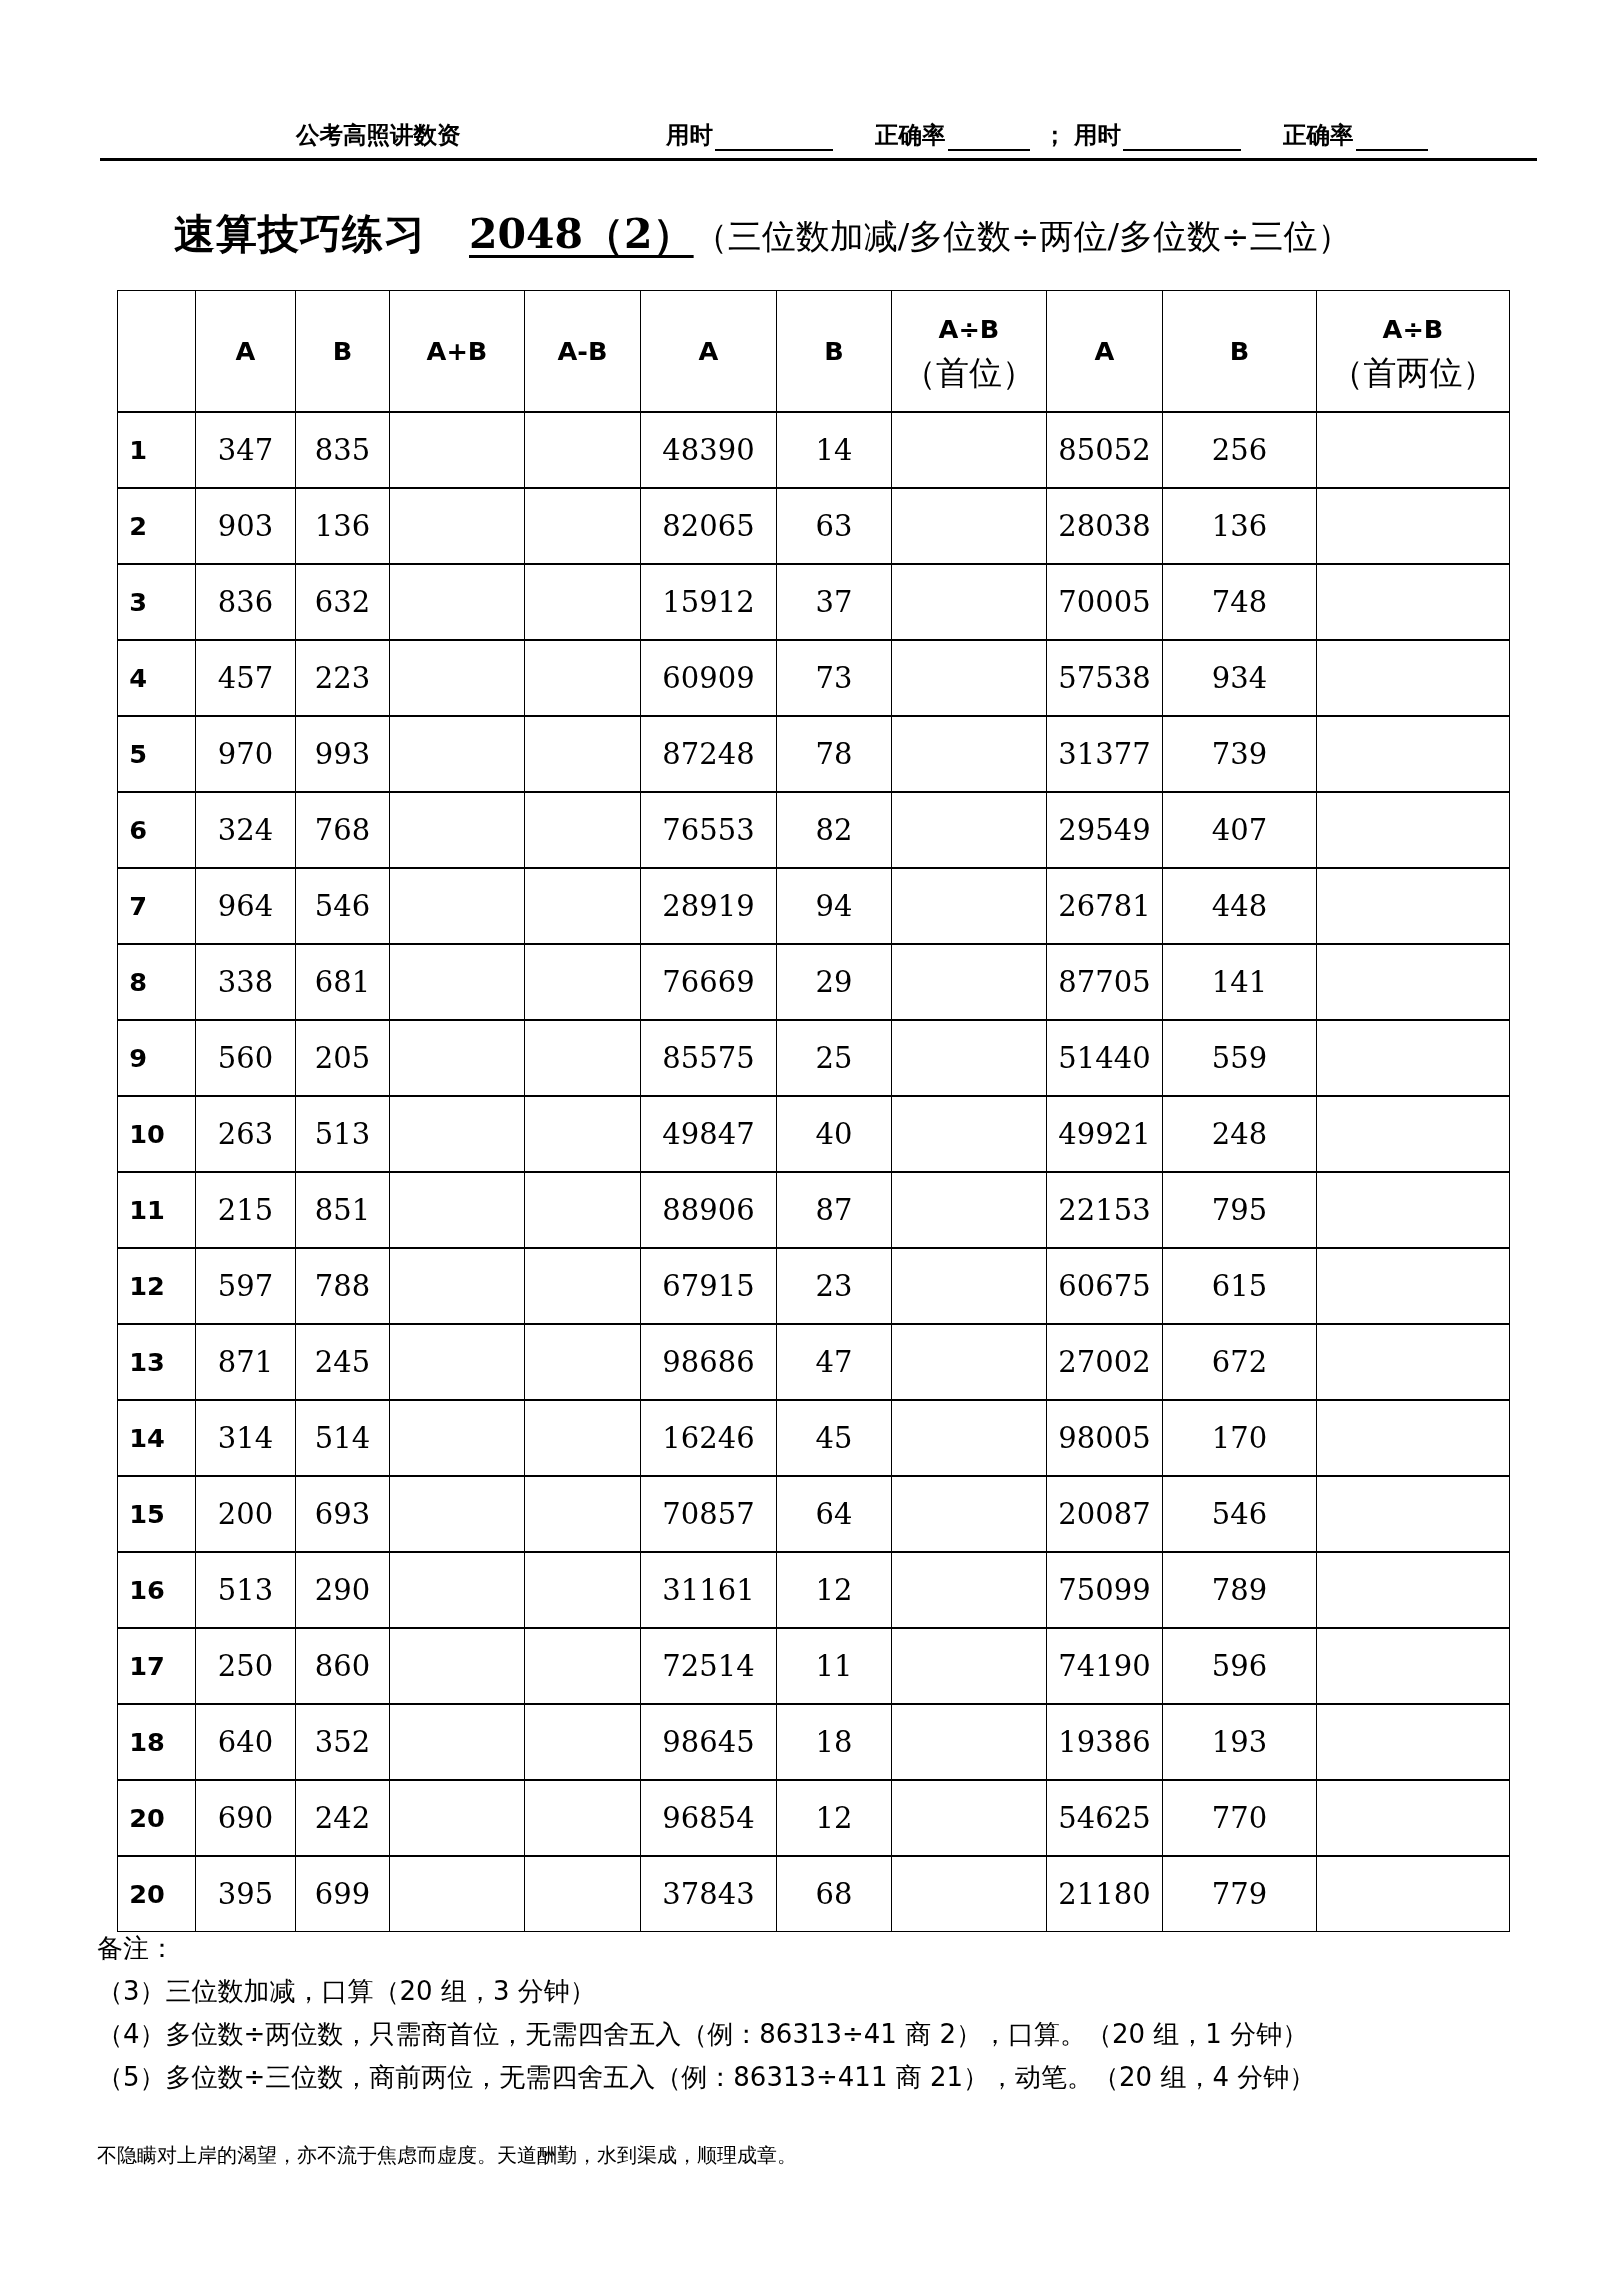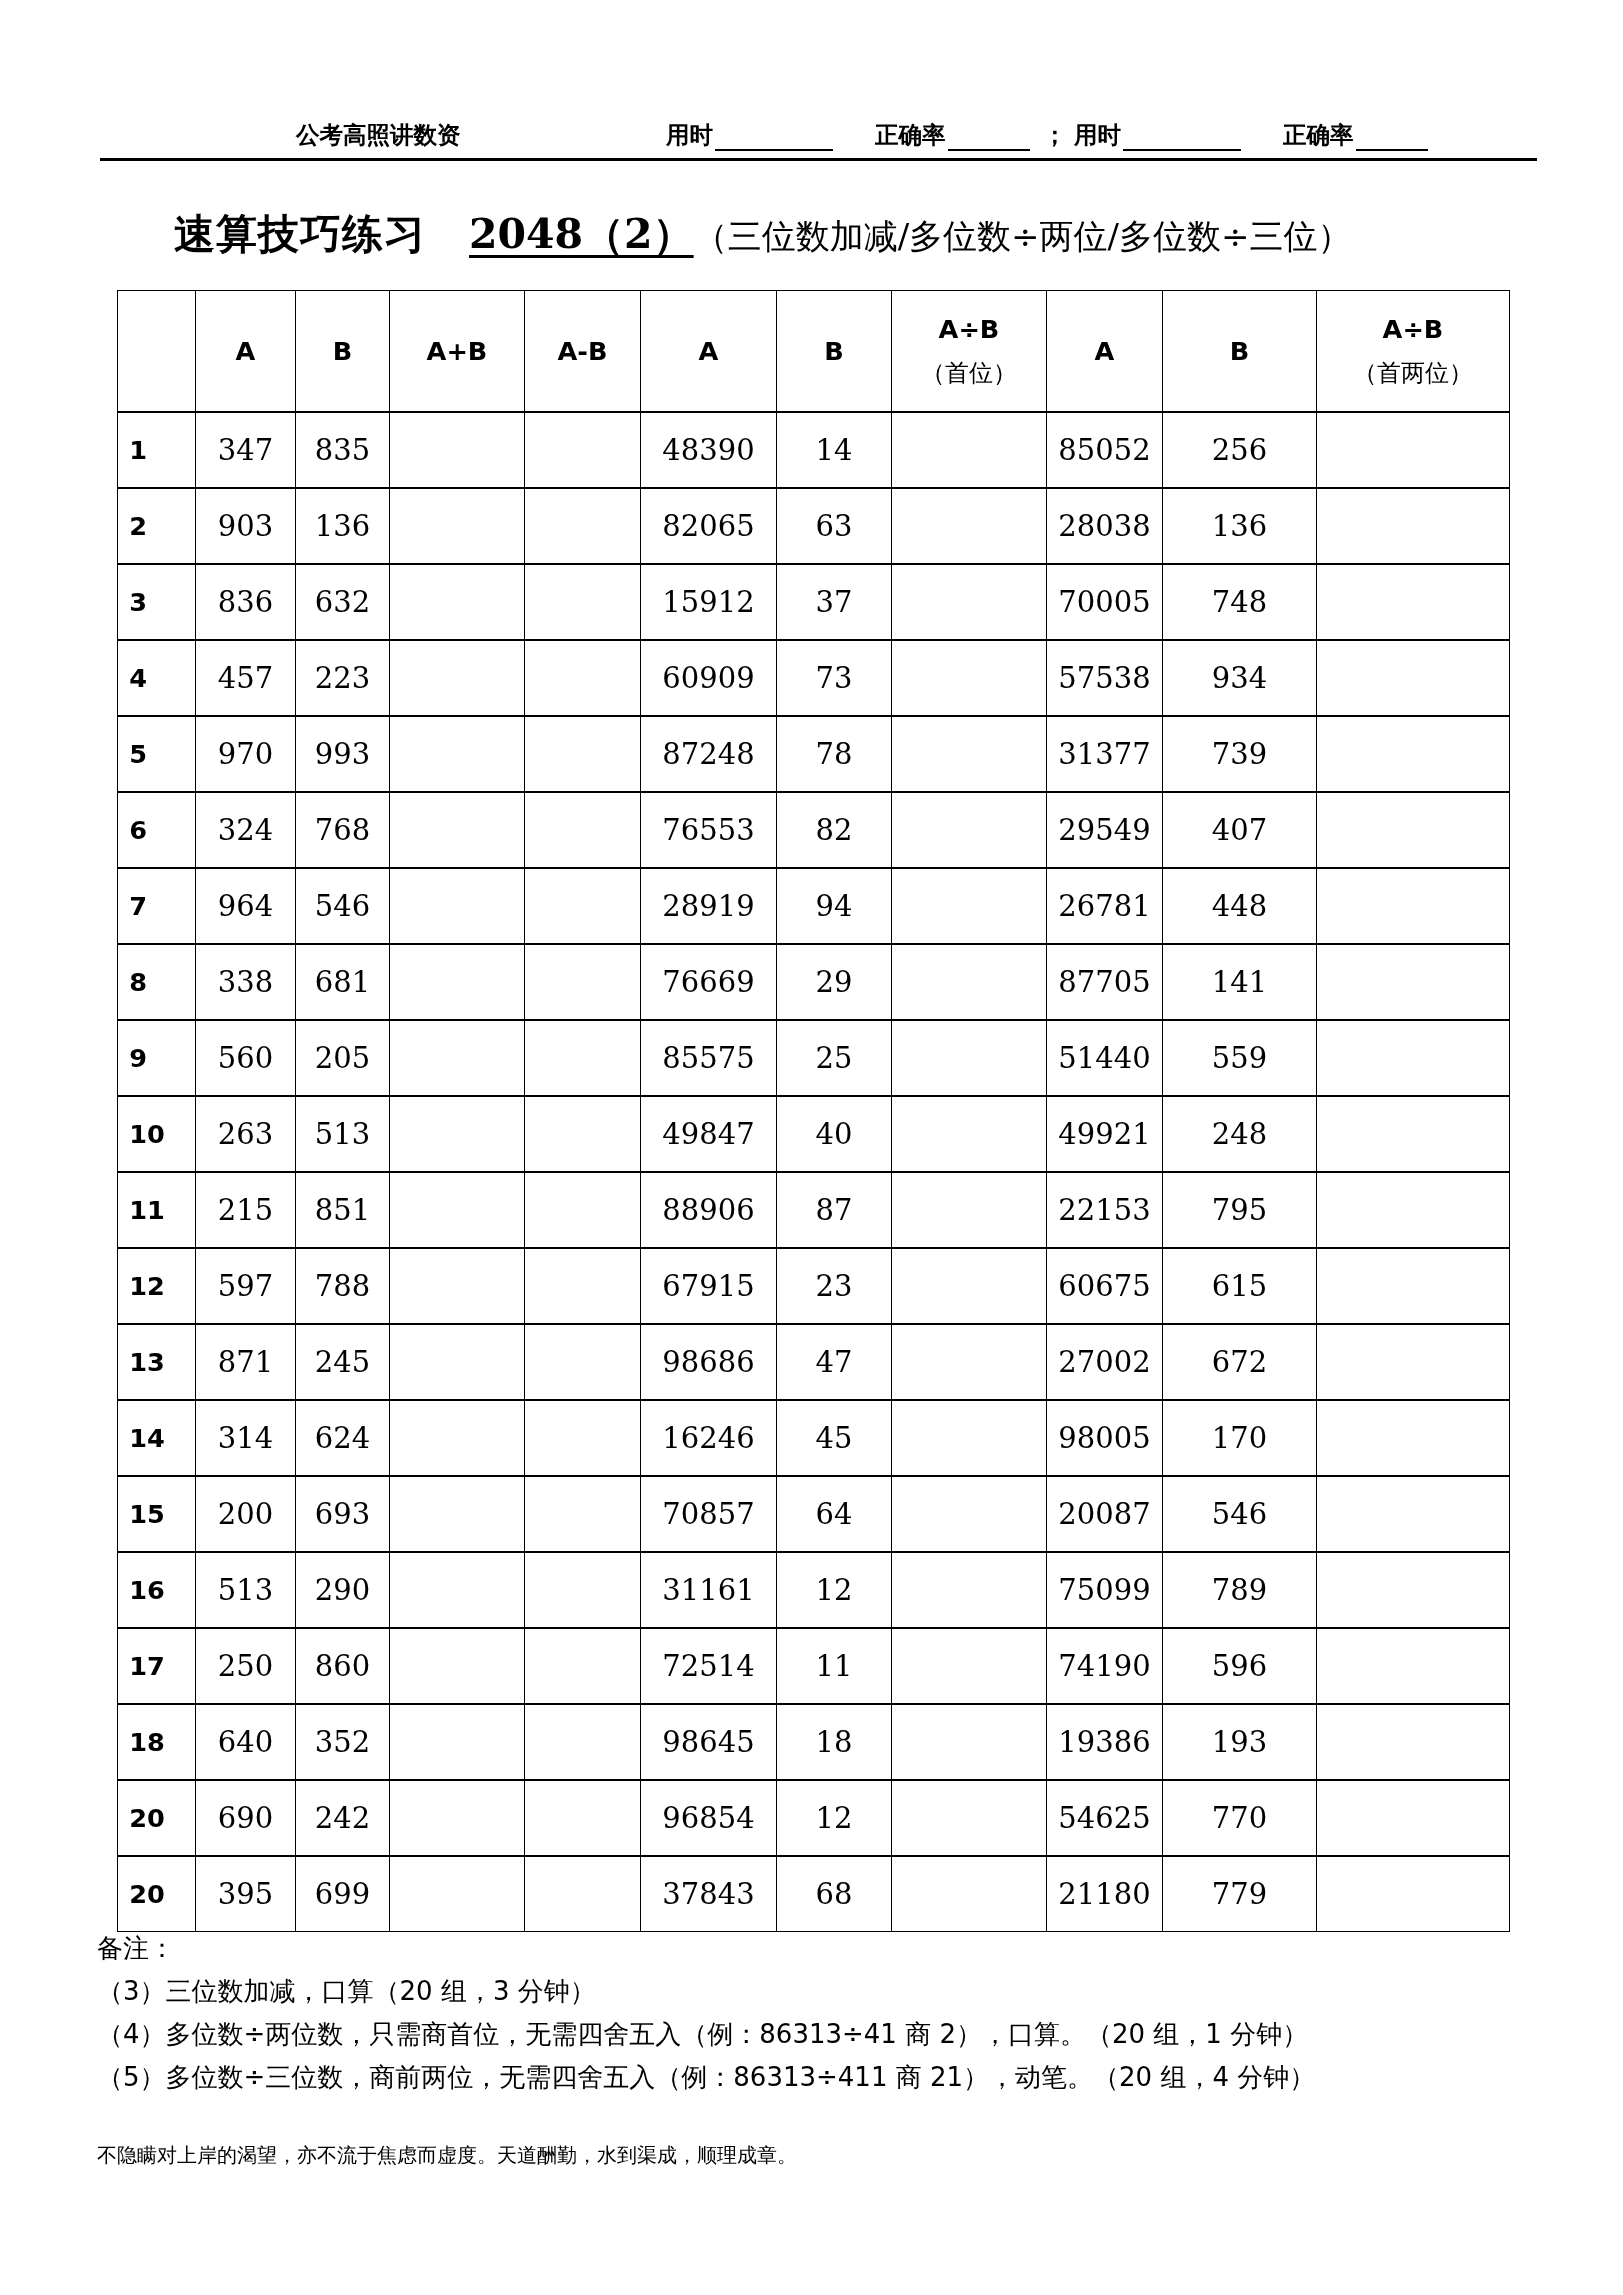--- a/index.html
+++ b/index.html
@@ -8,21 +8,21 @@
   .hdr span { position:absolute; top:0; white-space:nowrap; }
   .blank { display:inline-block; border-bottom:2px solid #000; height:23.5px; vertical-align:bottom; margin-left:2px; }
   .rule { position:absolute; left:100px; top:158px; width:1437px; height:2.6px; background:#000; }
   .title { position:absolute; top:207px; left:174px; white-space:nowrap; font-family:"DejaVu Serif", serif; }
   .title .main { font-size:41px; font-weight:bold; letter-spacing:1px; }
   .title .num { font-size:41px; font-weight:bold; text-decoration:underline; text-decoration-thickness:3.1px; text-underline-offset:7.2px;margin-left:43px; }
   .title .sub { font-size:34px; }
   table { position:absolute; left:117px; top:290px; border-collapse:collapse; table-layout:fixed; width:1391px; }
   td, th { border:1.5px solid #000; padding:0; text-align:center; vertical-align:middle; }
   thead th { height:120px; font-family:"DejaVu Sans", sans-serif; font-weight:bold; font-size:25.6px; line-height:44px; }
-  thead th .cn { font-family:"DejaVu Serif", serif; font-weight:normal; font-size:24px; }
+  thead th .cn { font-family:"DejaVu Serif", serif; font-weight:normal; font-size:33px; }
   tbody td { height:74px; font-family:"DejaVu Serif", serif; font-size:29px; }
   tbody tr { border-top:2.6px solid #000; }
   tbody td.idx { text-align:left; padding-left:11.2px; font-family:"DejaVu Sans", sans-serif; font-weight:bold; font-size:25.6px; }
   .notes { position:absolute; left:97px; top:1927px; font-family:"DejaVu Sans", sans-serif; font-size:26px; line-height:43px; }
   .notes div { white-space:nowrap; }
   .footer { position:absolute; left:97px; top:2142px; font-family:"DejaVu Sans", sans-serif; font-size:20px; white-space:nowrap; }
 </style>
 </head>
 <body>
 
@@ -259,21 +259,21 @@
         <td>98686</td>
         <td>47</td>
         <td></td>
         <td>27002</td>
         <td>672</td>
         <td></td>
       </tr>
       <tr>
         <td class="idx">14</td>
         <td>314</td>
-        <td>624</td>
+        <td>514</td>
         <td></td>
         <td></td>
         <td>16246</td>
         <td>45</td>
         <td></td>
         <td>98005</td>
         <td>170</td>
         <td></td>
       </tr>
       <tr>

